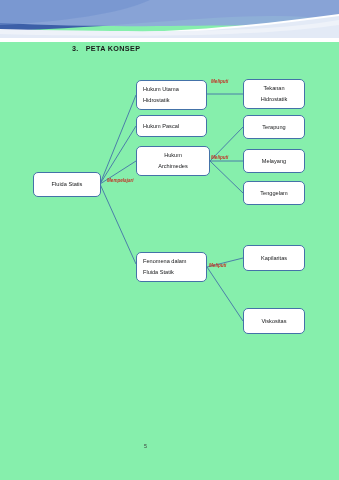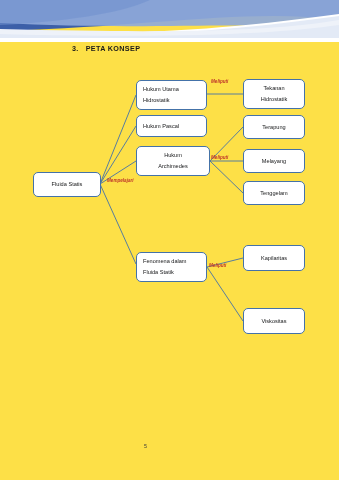--- a/index.html
+++ b/index.html
@@ -5,21 +5,21 @@
   html,body{margin:0;padding:0;}
   body{
     width:339px;height:480px;
     background:#ffffff;
     font-family:"Liberation Sans", sans-serif;
     overflow:hidden;
     position:relative;
   }
   .page{
     position:absolute;inset:0;
-    background:#fde047;
+    background:#86efac;
     overflow:hidden;
   }
   
   .banner{
     position:absolute;top:0;left:0;width:339px;height:42px;
     overflow:hidden;
     pointer-events:none;
   }
   .banner svg{display:block;}
   

